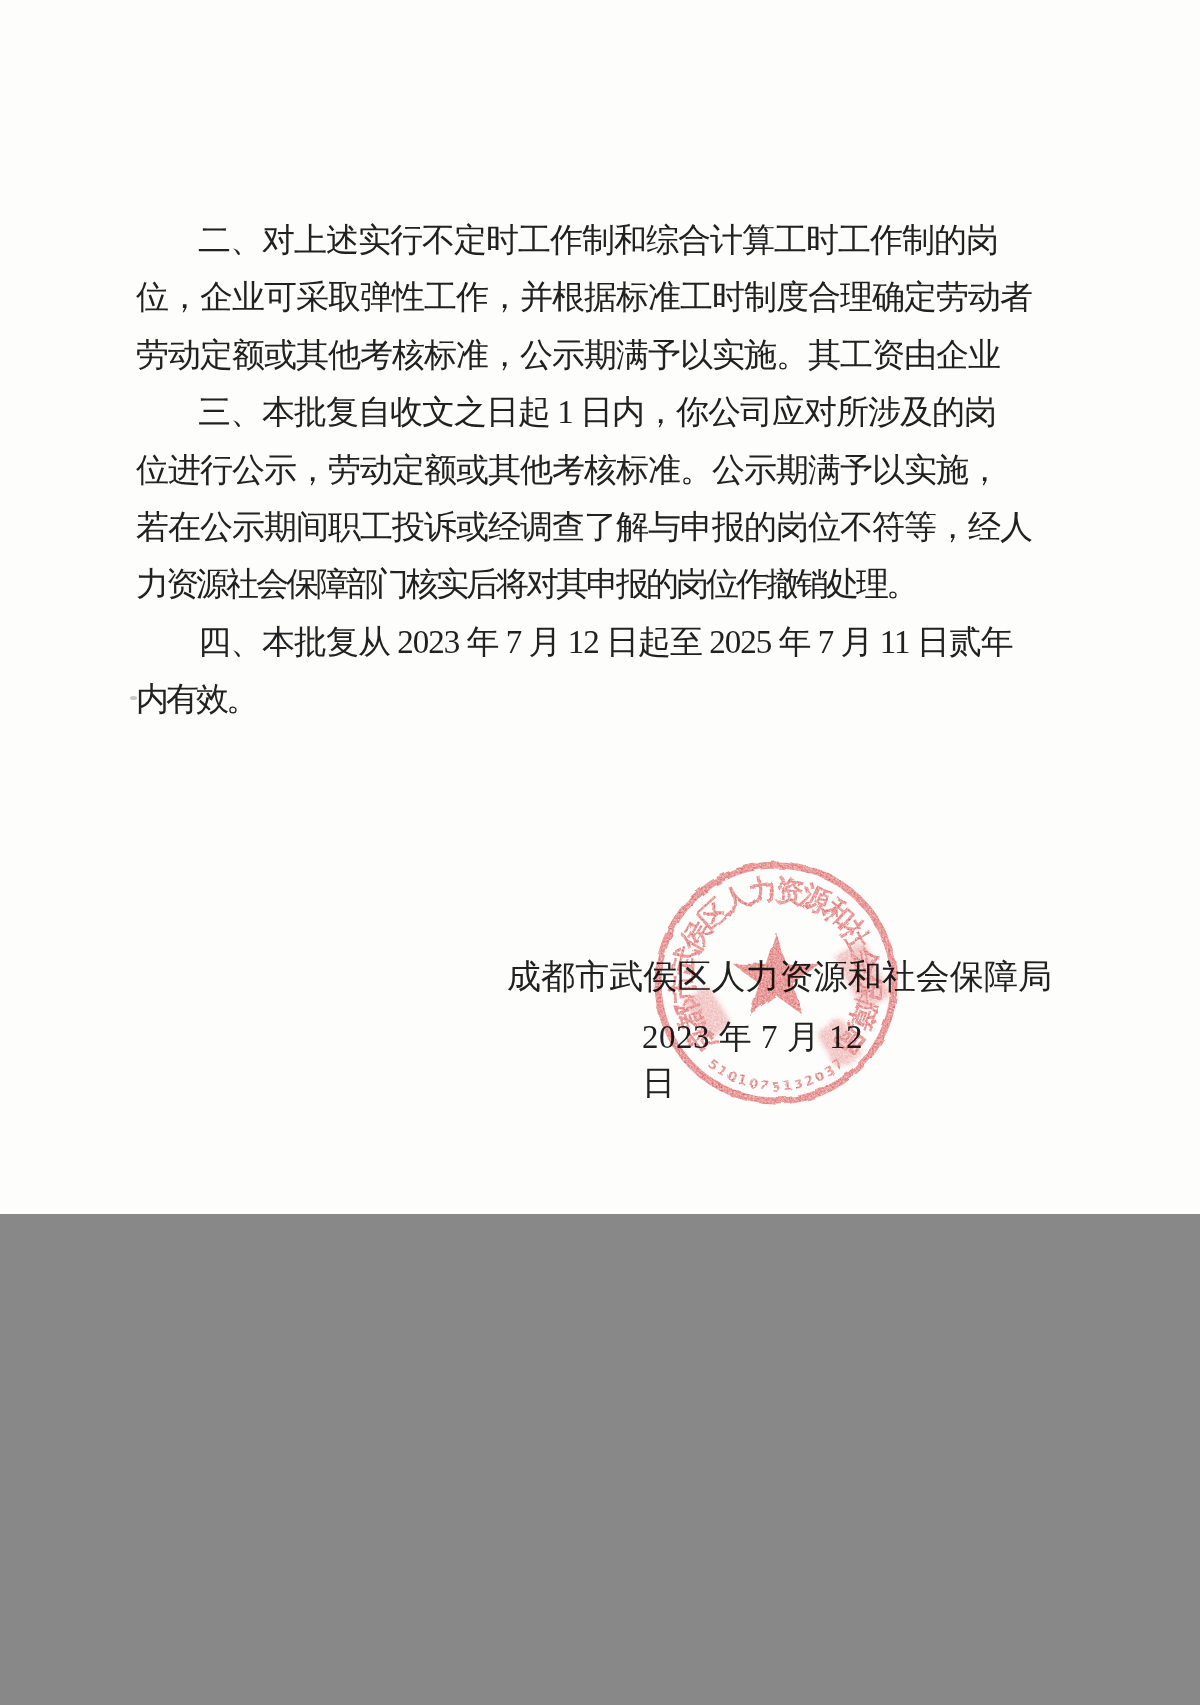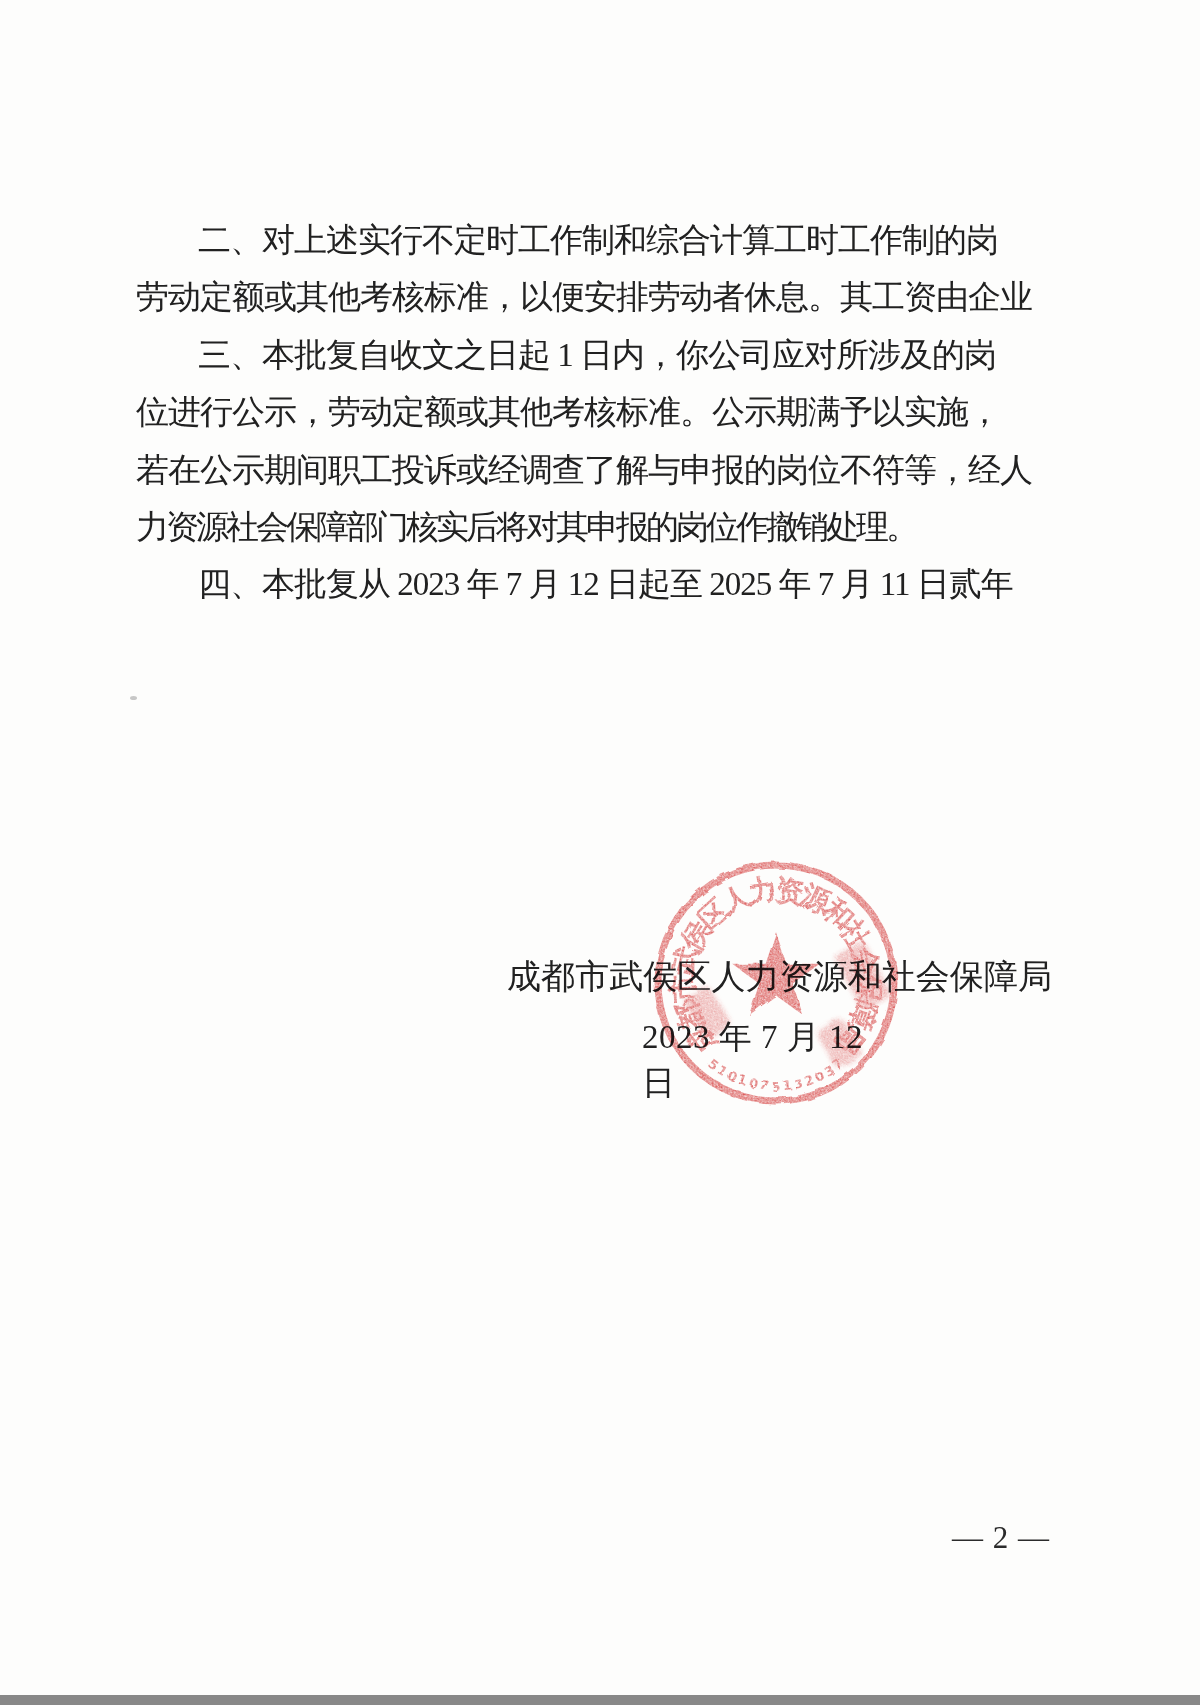--- a/index.html
+++ b/index.html
@@ -3,21 +3,21 @@
 <meta charset="utf-8">
 <style>
   :root{
     --stamp-color:#d63c3c;
     --text-color:#212121;
     --page-bg:#fdfdfc;
   }
   html,body{margin:0;padding:0;background:#888;}
   .page{
     position:relative;
-    width:1200px;height:1695px;
+    width:1200px;height:1214px;
     margin:0 auto;
     background:var(--page-bg);
     overflow:hidden;
     font-family:"Liberation Serif","DejaVu Serif",serif;
     color:var(--text-color);
   }
   .body-text{
     position:absolute;
     left:136px;top:212px;width:854px;
   }
@@ -94,26 +94,28 @@
     opacity:.5;
   }
 </style>
 </head>
 <body>
 
 <div class="page">
 
   <div class="body-text">
     <div class="line indent">二、对上述实行不定时工作制和综合计算工时工作制的岗</div>
-    <div class="line">劳动定额或其他考核标准，以便安排劳动者休息。其工资由企业</div>
+    <div class="line">位，企业可采取弹性工作，并根据标准工时制度合理确定劳动者</div>
+    <div class="line">劳动定额或其他考核标准，公示期满予以实施。其工资由企业</div>
     <div class="line indent">三、本批复自收文之日起 1 日内，你公司应对所涉及的岗</div>
     <div class="line">位进行公示，劳动定额或其他考核标准。公示期满予以实施，</div>
     <div class="line">若在公示期间职工投诉或经调查了解与申报的岗位不符等，经人</div>
     <div class="line last">力资源社会保障部门核实后将对其申报的岗位作撤销处理。</div>
     <div class="line indent">四、本批复从 2023 年 7 月 12 日起至 2025 年 7 月 11 日贰年</div>
+    <div class="line last">内有效。</div>
   </div>
 
   <div class="scan-dot"></div>
 
   <div class="signature">成都市武侯区人力资源和社会保障局</div>
   <div class="sign-date">2023 年 7 月 12 日</div>
 
   <svg class="stamp" viewBox="-132 -132 264 264" overflow="visible">
     <defs>
       <filter id="ink" x="-25%" y="-25%" width="150%" height="150%">

